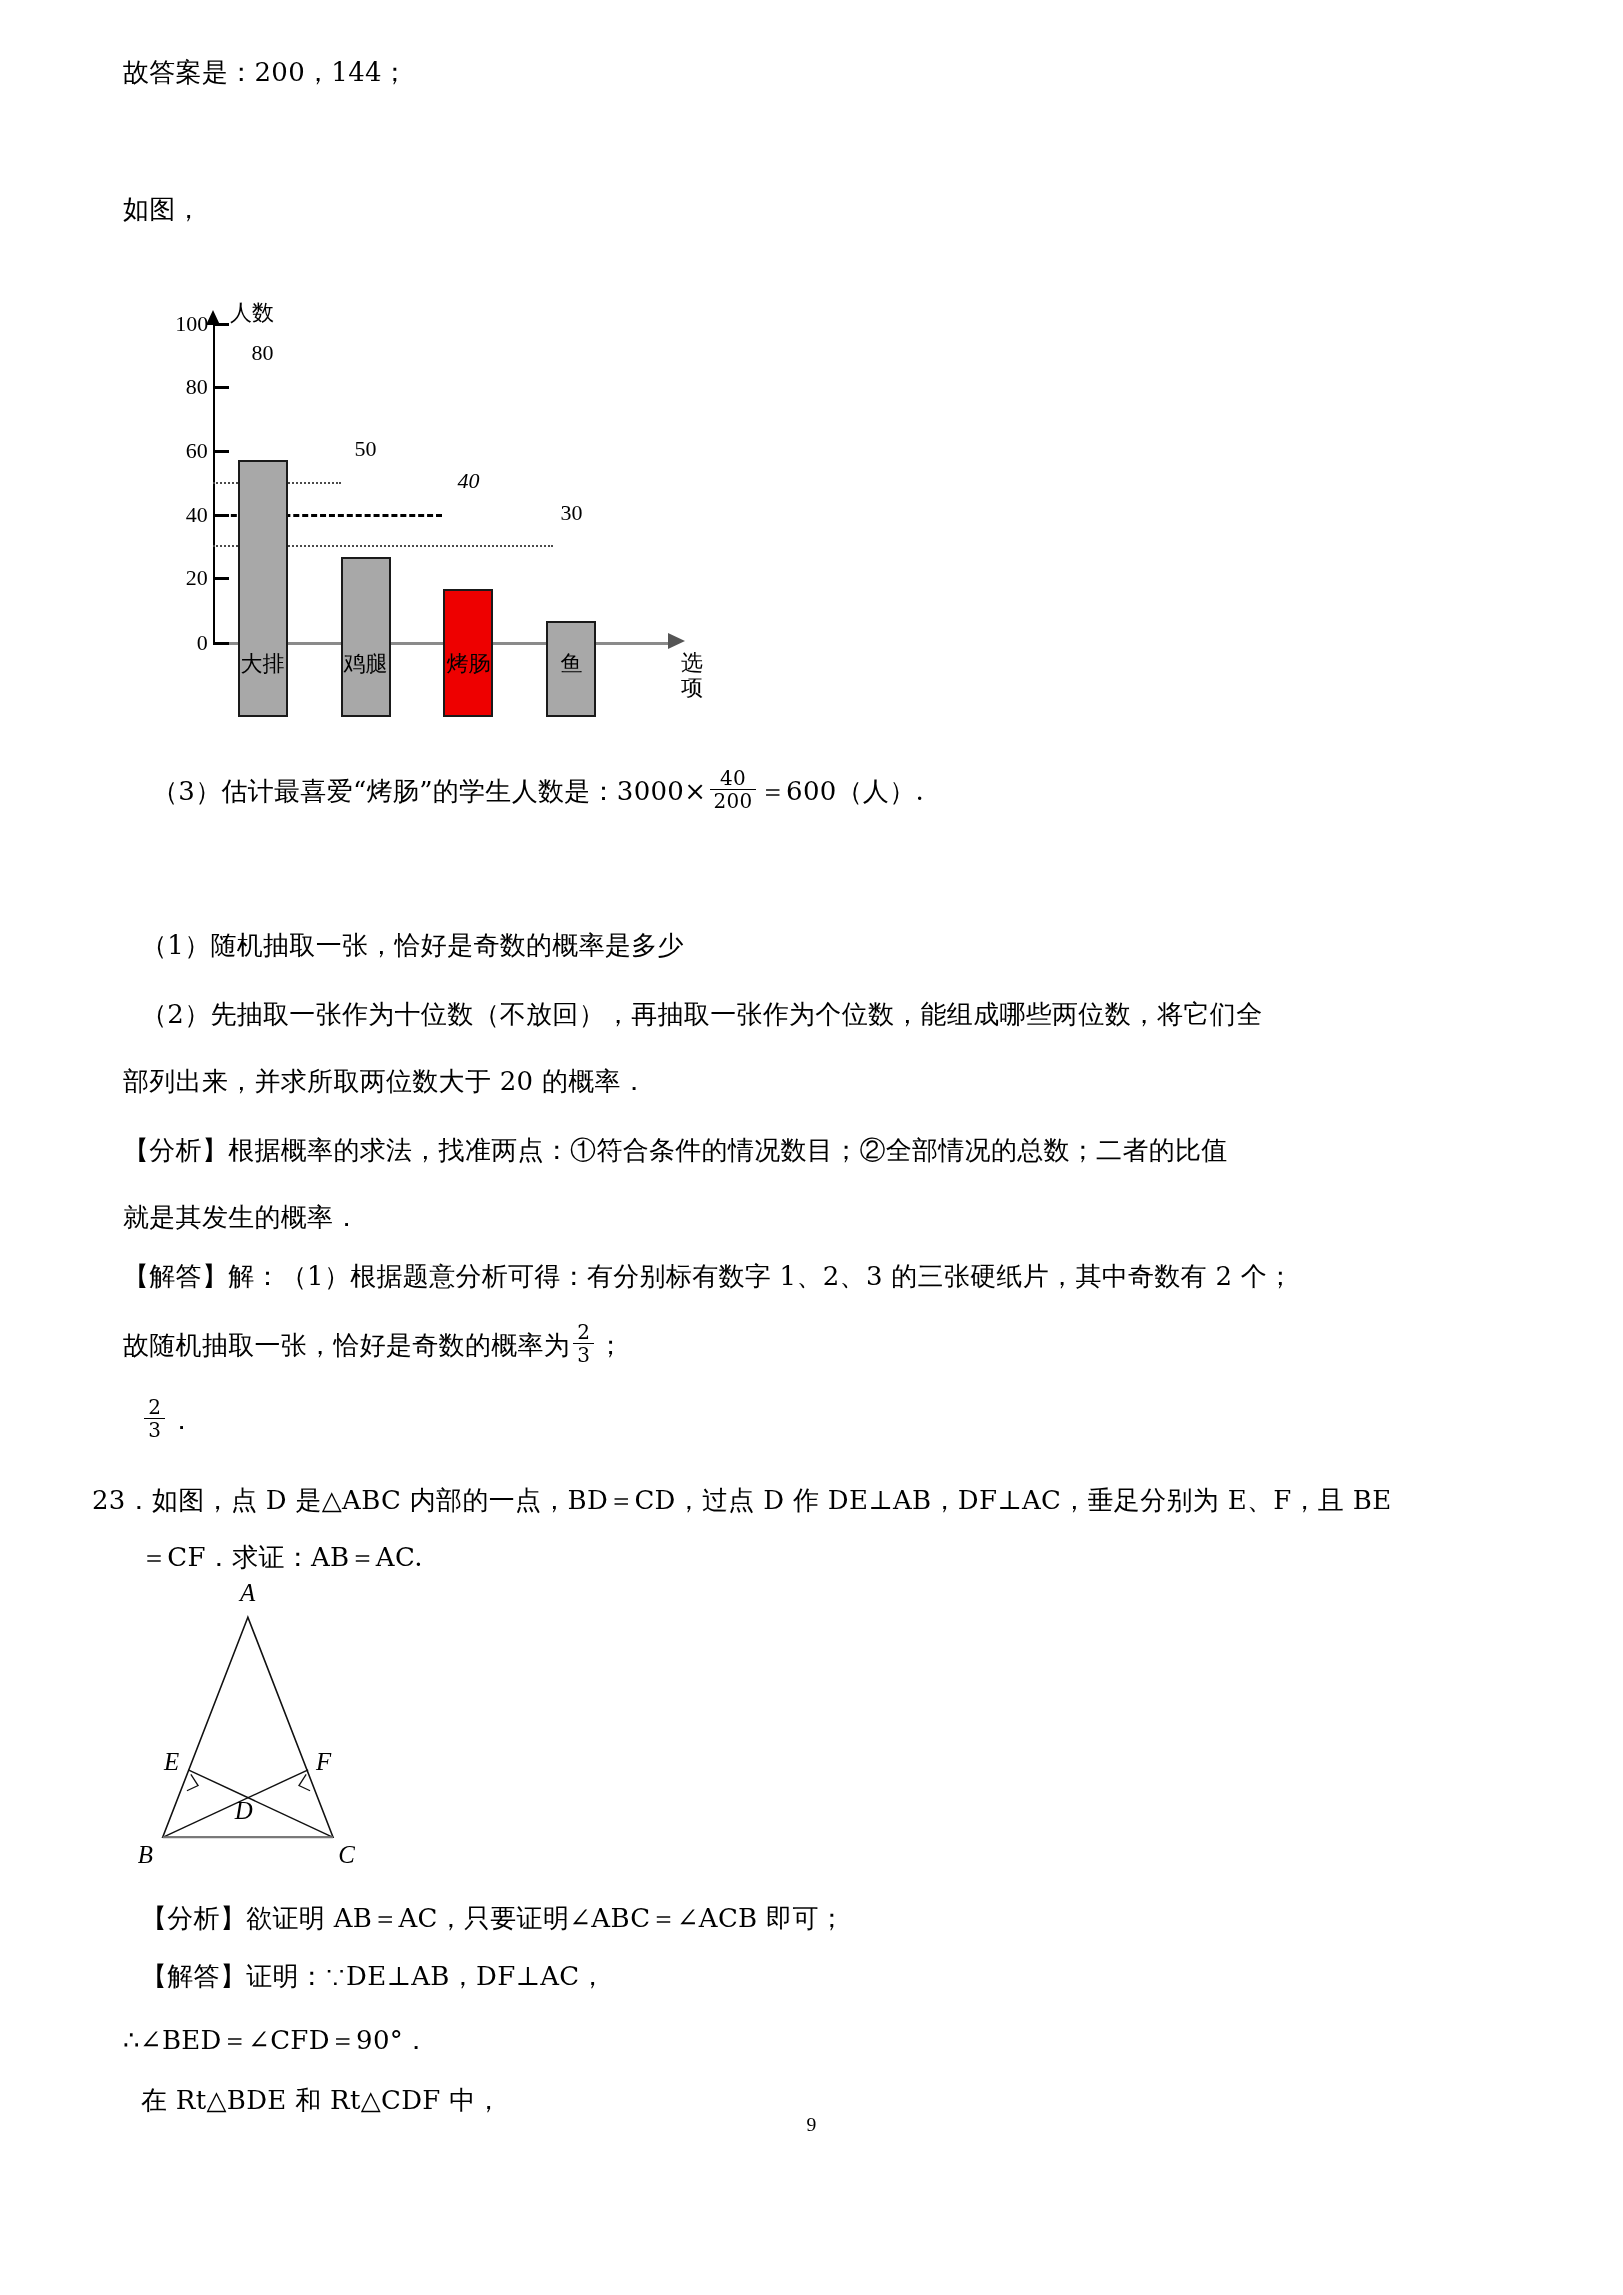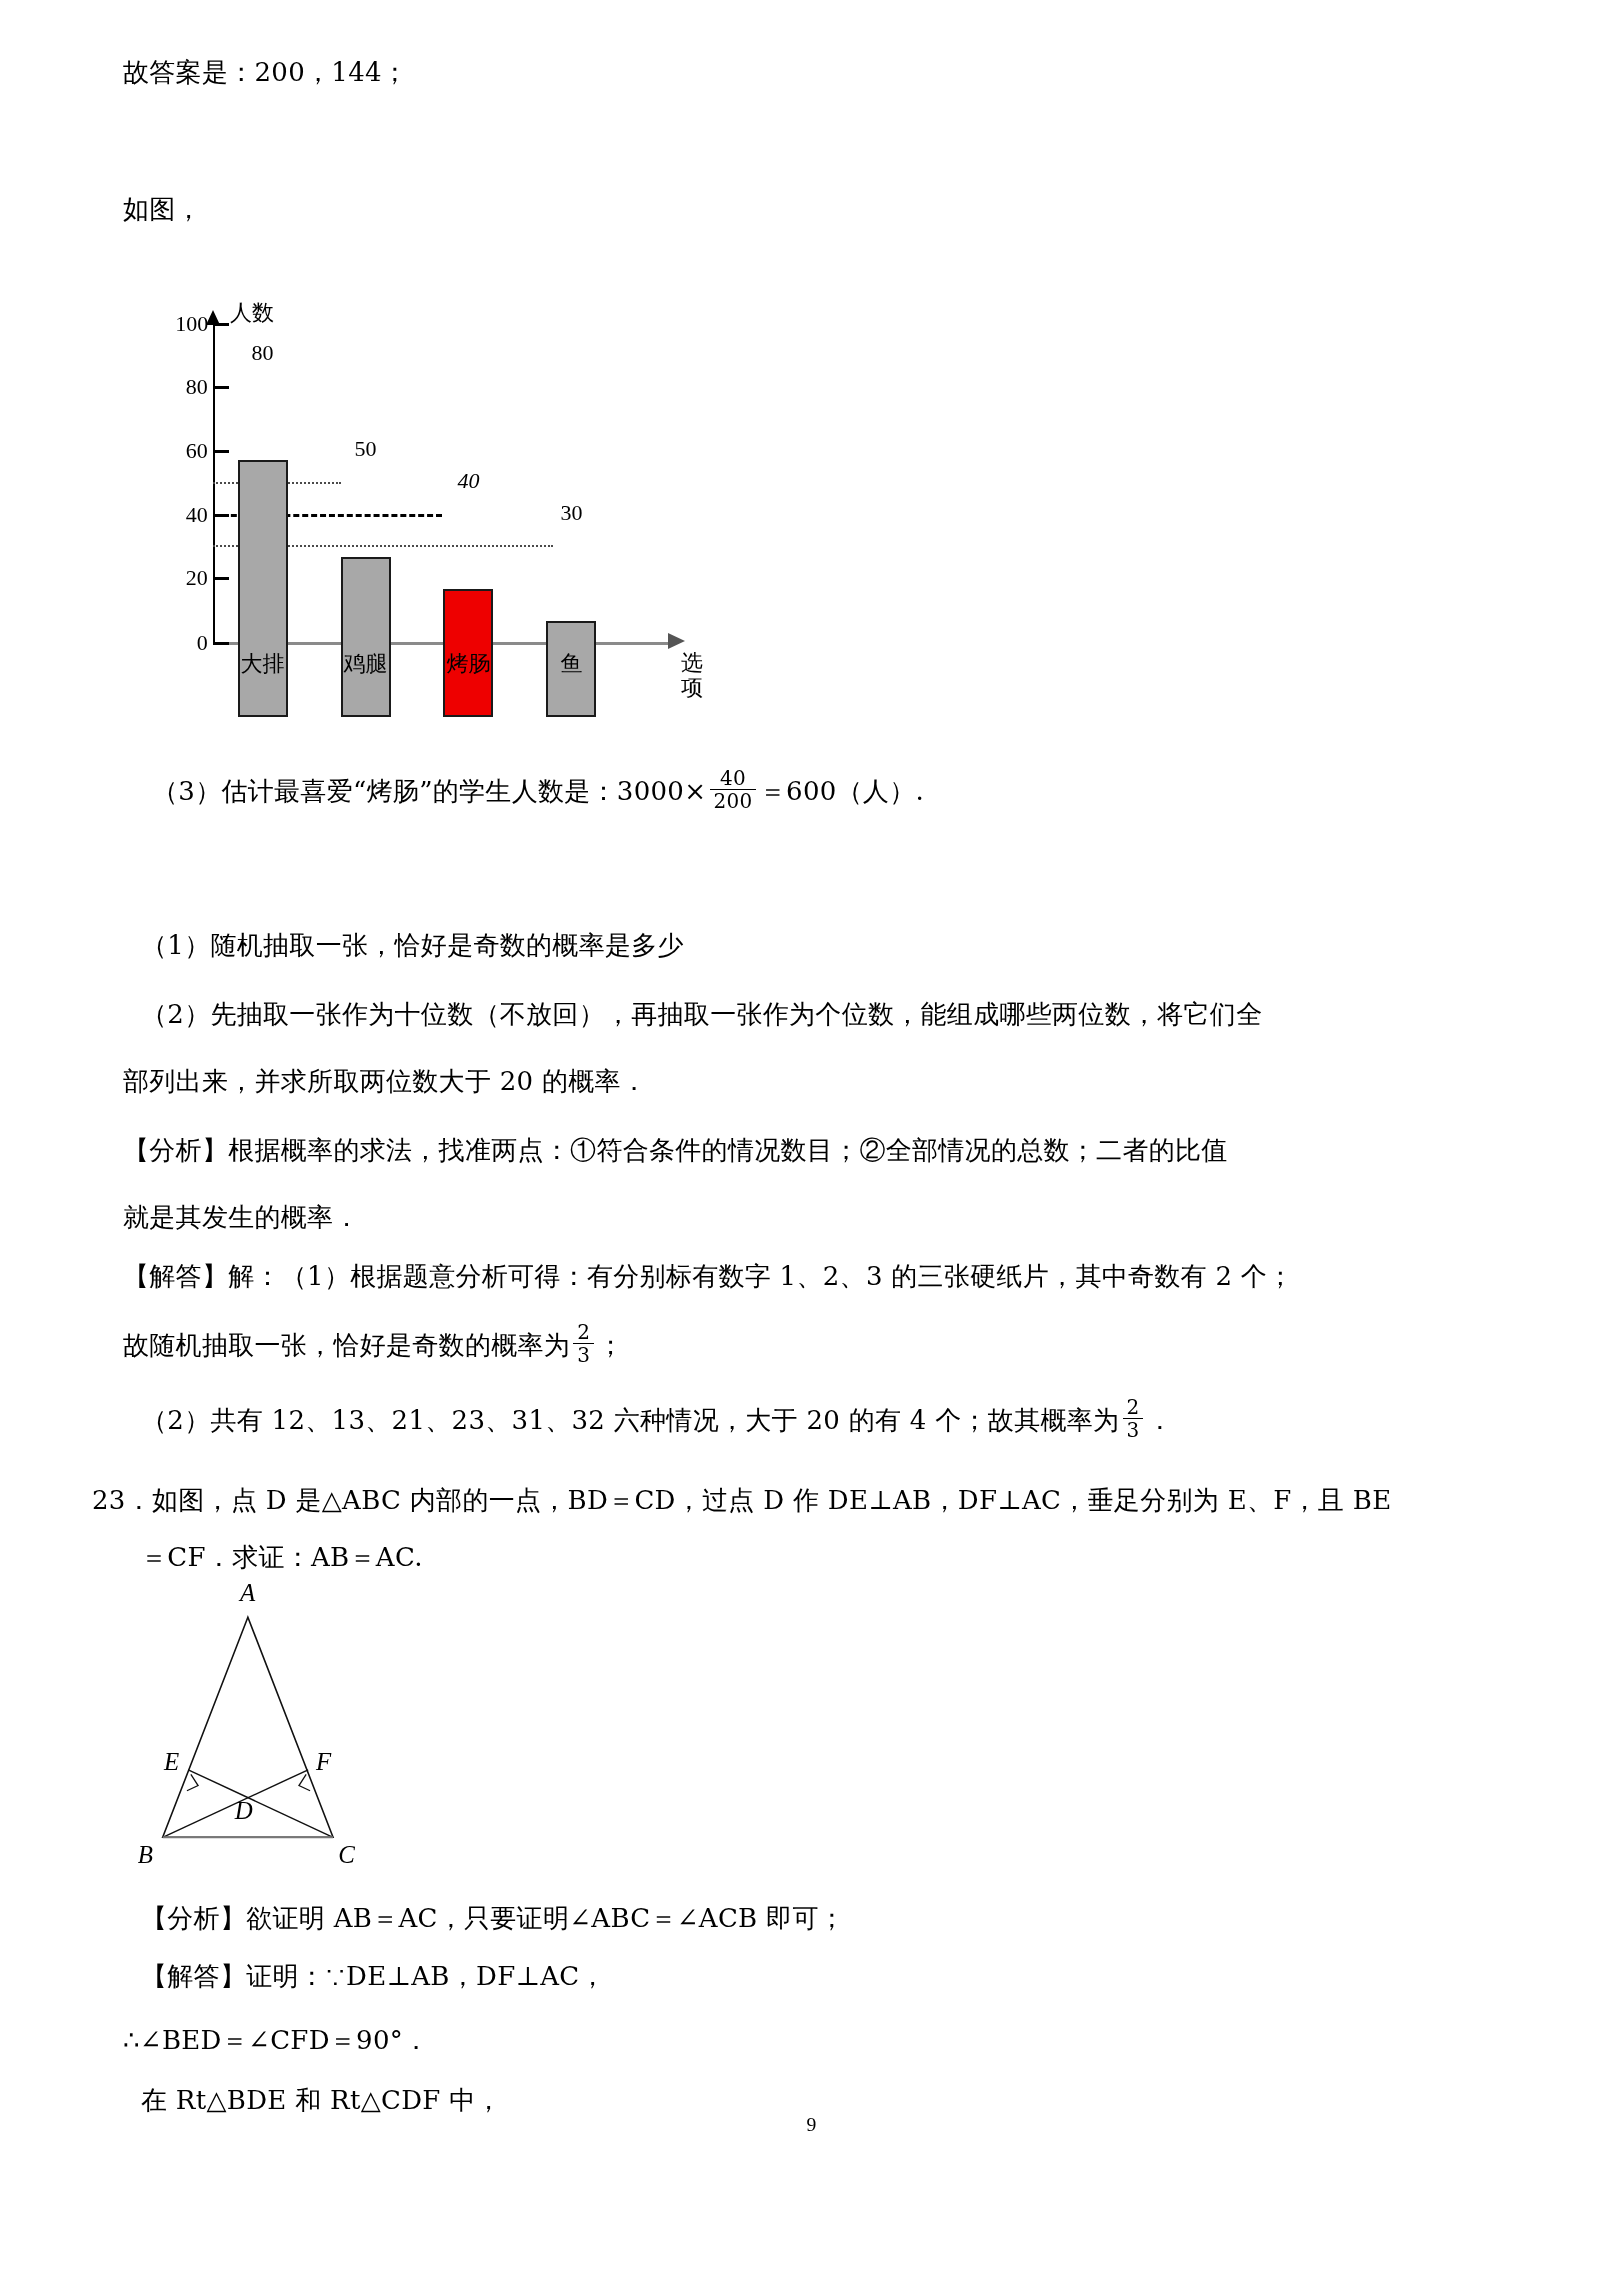--- a/index.html
+++ b/index.html
@@ -274,21 +274,20 @@
   <div class="line cn" style="left:123px; top:1323px; display:flex; align-items:center;">
     <span>故随机抽取一张，恰好是奇数的概率为</span>
     <span class="frac">
       <span class="num">2</span>
       <span class="den">3</span>
     </span>
     <span>；</span>
   </div>
 
   <div class="line cn" style="left:141px; top:1398px; display:flex; align-items:center;">
-    <span>（2）共有 12、13、21、23、31、32 六种情况，大于 20 的有 4 个；故其概率为</span>
     <span class="frac">
       <span class="num">2</span>
       <span class="den">3</span>
     </span>
     <span>．</span>
   </div>
 
   <div class="line cn" style="left:92px; top:1487px;">
     <span>23．</span><span>如图，点 D 是△ABC 内部的一点，BD＝CD，过点 D 作 DE⊥AB，DF⊥AC，垂足分别为 E、F，且 BE</span>
   </div>

